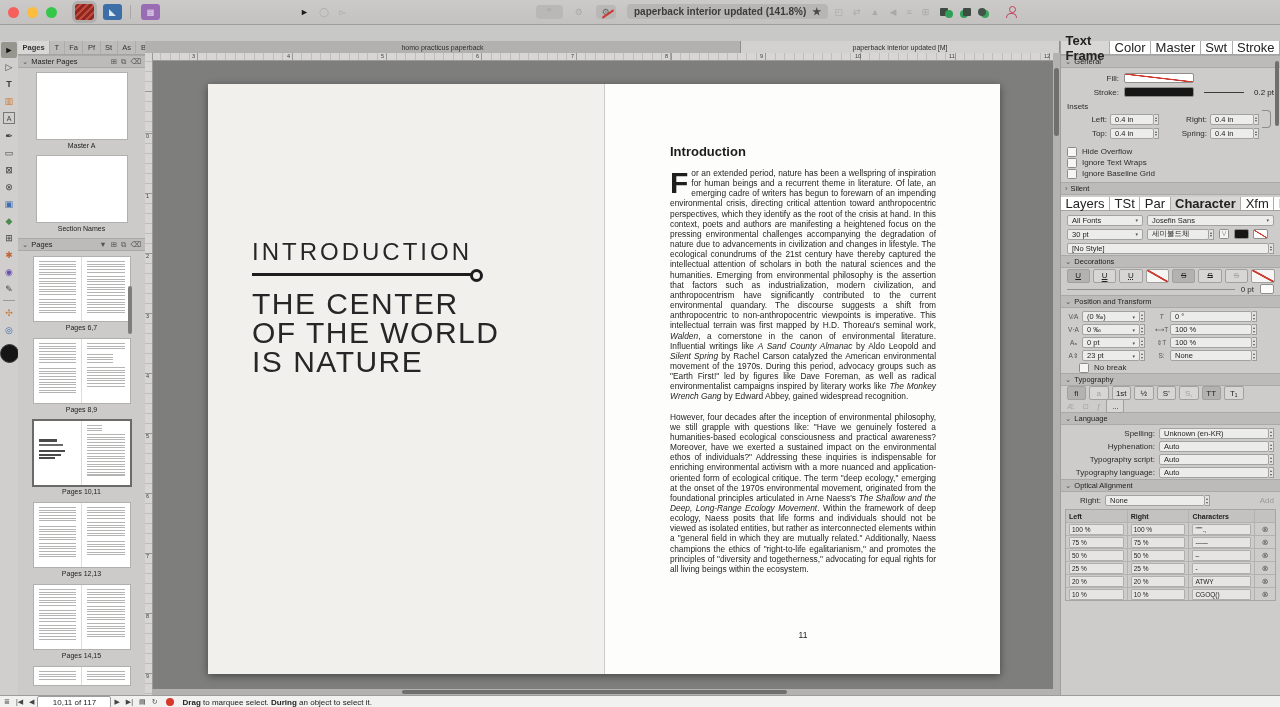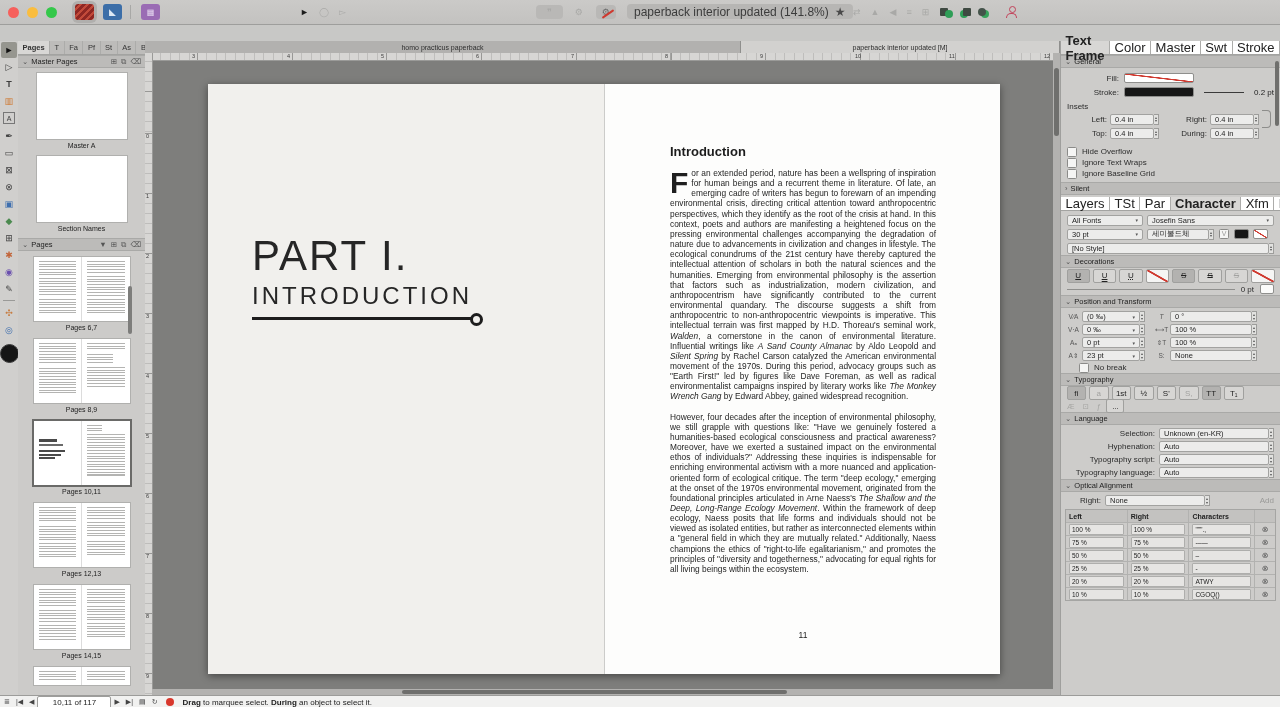--- a/index.html
+++ b/index.html
@@ -7,21 +7,21 @@
   .abs{position:absolute;}
   
   #menubar{left:0;top:0;width:1280px;height:24px;background:linear-gradient(#cbcac8,#c3c2c0);border-bottom:1px solid #9e9e9c;display:flex;align-items:center;}
   .tl{width:11px;height:11px;border-radius:50%;margin-left:8px;}
   .appicon{width:19px;height:16px;border-radius:3px;margin-left:9px;position:relative;}
   .appicon.sel{box-shadow:0 0 0 3px #b0afad;background-clip:padding-box;}
   .msep{width:1px;height:14px;background:#a8a8a6;margin:0 8px;}
   .mico{font-size:9px;color:#5c5c5c;margin:0 5px;}
   .mico.dim{color:#a9a9a7;}
   .pill{background:#b9b8b6;border-radius:4px;display:flex;align-items:center;padding:2px 6px;}
-  #doctitlepill{position:absolute;left:627px;top:4px;height:15px;background:#b7b6b4;border-radius:4px;display:flex;align-items:center;padding:0 7px;font-size:12px;color:#3c3c3c;}
+  #doctitlepill{position:absolute;left:627px;top:4px;height:15px;background:#b7b6b4;border-radius:4px;display:flex;align-items:center;padding:0 7px;font-size:10px;color:#3c3c3c;font-weight:bold;}
   .gearslash{position:relative;}
   .gearslash:after{content:"";position:absolute;left:-1px;top:6px;width:14px;height:2px;background:#cf3a30;transform:rotate(-35deg);border-radius:1px;}
   .objico{width:13px;height:12px;position:relative;margin-left:6px;}
   .objico .sq{position:absolute;width:8px;height:8px;background:#3f4a42;border-radius:1px;left:0;top:2px;}
   .objico .ci{position:absolute;width:8px;height:8px;background:#2f9e57;border-radius:50%;right:0;bottom:0;}
   #personicon{width:12px;height:12px;position:relative;margin-left:14px;}
   #personicon:before{content:"";position:absolute;left:3.5px;top:0;width:5px;height:5px;border:1.4px solid #c2425a;border-radius:50%;}
   #personicon:after{content:"";position:absolute;left:0.5px;bottom:0;width:9px;height:4px;border:1.4px solid #c2425a;border-bottom:none;border-radius:5px 5px 0 0;}
   
   #toolbar{left:0;top:25px;width:1280px;height:16px;background:#d4d3d1;border-bottom:1px solid #a6a6a4;display:flex;align-items:center;font-size:8.5px;color:#2f2f2f;}
@@ -336,25 +336,29 @@
     <span class="vrnum" style="top:332px">4</span>
     <span class="vrnum" style="top:392px">5</span>
     <span class="vrnum" style="top:452px">6</span>
     <span class="vrnum" style="top:512px">7</span>
     <span class="vrnum" style="top:572px">8</span>
     <span class="vrnum" style="top:632px">9</span>
 
     <div id="spread">
       <div id="pageL">
         <div id="titleblock">
-          <div id="part-title">PART I.</div>
           <div id="part-sub">INTRODUCTION</div>
           <div id="title-rule">
               <span class="dot"></span>
             </div>
+          <div id="chap-title">
+            <div>THE CENTER</div>
+            <div>OF THE WORLD</div>
+            <div>IS NATURE</div>
+          </div>
         </div>
       </div>
       <div id="pageR">
         <div id="rp-head">Introduction</div>
         <div id="rp-body">
           <p><span id="dropcap">F</span><span><span>or an extended period, nature has been a wellspring of inspiration for human beings and a recurrent theme in literature. Of late, an emerging cadre of writers has begun to forewarn of an impending environmental crisis, directing critical attention toward anthropocentric perspectives, which they identify as the root of the crisis at hand. In this context, poets and authors are manifesting a heightened focus on the pressing environmental challenges accompanying the degradation of nature due to advancements in civilization and changes in lifestyle. The ecological conundrums of the 21st century have thereby captured the intellectual attention of scholars in both the natural sciences and the humanities. Emerging from environmental philosophy is the assertion that factors such as industrialization, modern civilization, and anthropocentrism have significantly contributed to the current environmental quandary. The discourse suggests a shift from anthropocentric to non-anthropocentric viewpoints is imperative. This intellectual terrain was first mapped by H.D. Thoreau's seminal work, </span><i>Walden</i><span>, a cornerstone in the canon of environmental literature. Influential writings like </span><i>A Sand County Almanac</i><span> by Aldo Leopold and </span><i>Silent Spring</i><span> by Rachel Carson catalyzed the American environmental movement of the 1970s. During this period, advocacy groups such as "Earth First!" led by figures like Dave Foreman, as well as radical environmentalist campaigns inspired by literary works like </span><i>The Monkey Wrench Gang</i><span> by Edward Abbey, gained widespread recognition.</span></span></p>
           <p><span><span>However, four decades after the inception of environmental philosophy, we still grapple with questions like: "Have we genuinely fostered a humanities-based ecological consciousness and practical awareness? Moreover, have we exerted a sustained impact on the environmental ethos of individuals?" Addressing these inquiries is indispensable for enriching environmental activism with a more nuanced and application-oriented form of ecological critique. The term "deep ecology," emerging at the onset of the 1970s environmental movement, originated from the foundational principles articulated in Arne Naess's </span><i>The Shallow and the Deep, Long-Range Ecology Movement</i><span>. Within the framework of deep ecology, Naess posits that life forms and individuals should not be viewed as isolated entities, but rather as interconnected elements within a "general field in which they are mutually related." Additionally, Naess champions the ethics of "right-to-life egalitarianism," and promotes the principles of "diversity and togetherness," advocating for equal rights for all living beings within the ecosystem.</span></span></p>
         </div>
         <div id="pagenum">11</div>
       </div>
@@ -408,21 +412,21 @@
         </span>
         <span class="stp">▴<br>▾</span>
       <span style="width:8px;height:16px;border:1px solid #8d8d8b;border-left:none;border-radius:0 4px 4px 0;margin-left:3px"></span>
     </div>
     <div class="row" style="height:14px">
       <span class="lab r" style="width:40px">Top:</span>
       <span class="fld" style="width:44px;margin-left:3px">
           <span>0.4 in</span>
         </span>
         <span class="stp">▴<br>▾</span>
-      <span class="lab r" style="width:40px;margin-left:8px">During:</span>
+      <span class="lab r" style="width:40px;margin-left:8px">Spring:</span>
       <span class="fld" style="width:44px;margin-left:3px">
           <span>0.4 in</span>
         </span>
         <span class="stp">▴<br>▾</span>
     </div>
     <div class="row" style="height:11px;margin-top:6px">
         <span class="cbx"></span>
         <span class="lab" style="margin-left:5px">Hide Overflow</span>
       </div>
     <div class="row" style="height:11px">
@@ -574,21 +578,21 @@
       <span class="hico" style="color:#a5a5a3;margin:0 4px 0 0">Æ</span>
       <span class="hico" style="color:#a5a5a3;margin:0 4px">⊡</span>
       <span class="hico" style="color:#a5a5a3;margin:0 4px">ƒ</span>
       <span class="decbtn" style="flex:0 0 16px">...</span>
     </div>
     <div class="sechead">
         <span class="hico" style="margin:0 3px 0 0">⌄</span>
         <span>Language</span>
       </div>
     <div class="row" style="height:13px;margin-top:2px">
-      <span class="lab r" style="width:88px">Selection:</span>
+      <span class="lab r" style="width:88px">Spelling:</span>
       <span class="fld" style="flex:1;margin-left:4px">
           <span class="grow">Unknown (en-KR)</span>
         </span>
         <span class="stp">▴<br>▾</span>
     </div>
     <div class="row" style="height:13px">
       <span class="lab r" style="width:88px">Hyphenation:</span>
       <span class="fld" style="flex:1;margin-left:4px">
           <span class="grow">Auto</span>
         </span>

